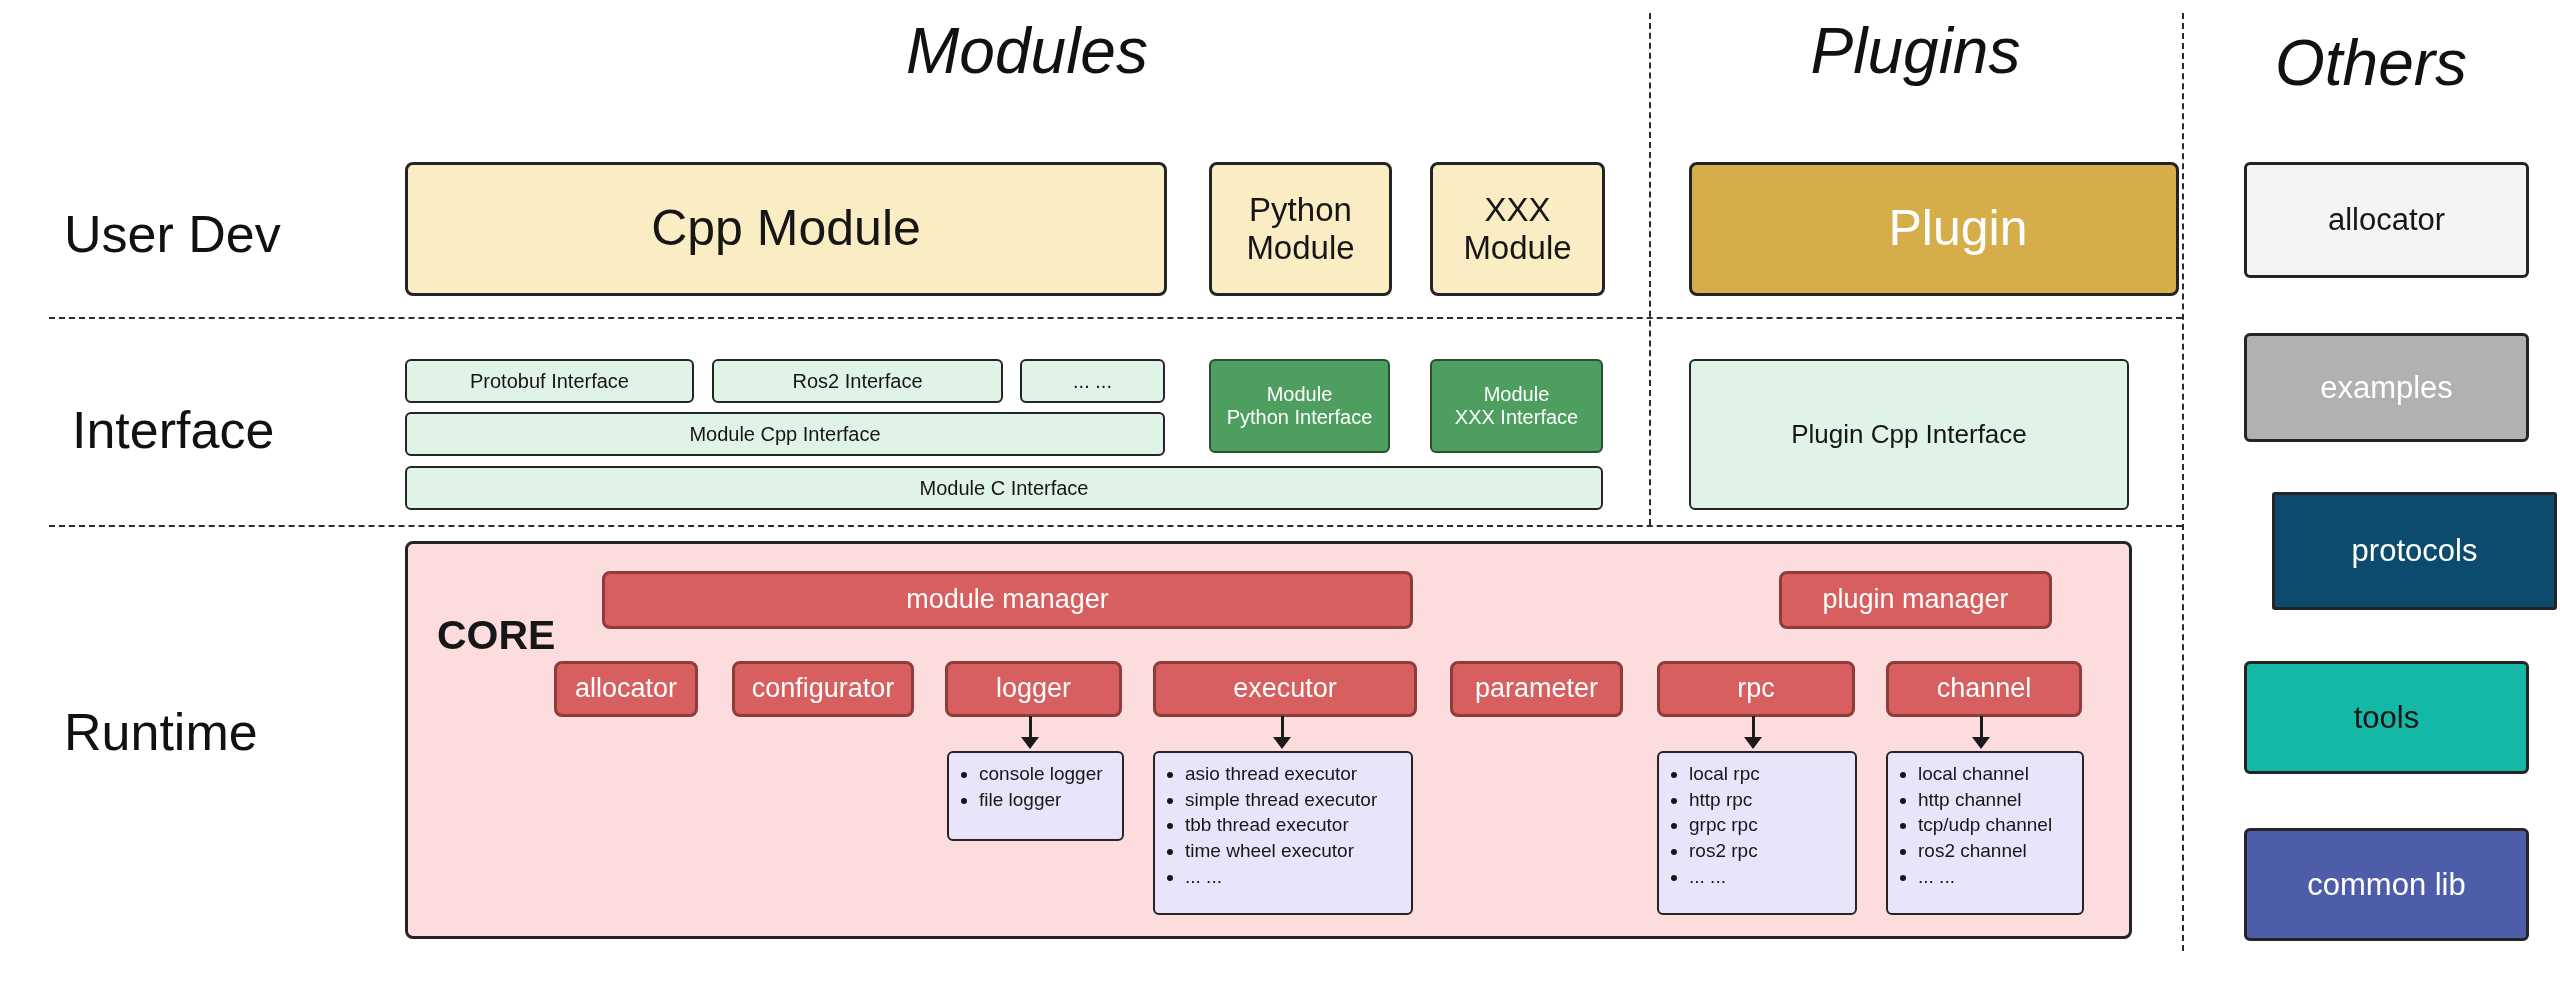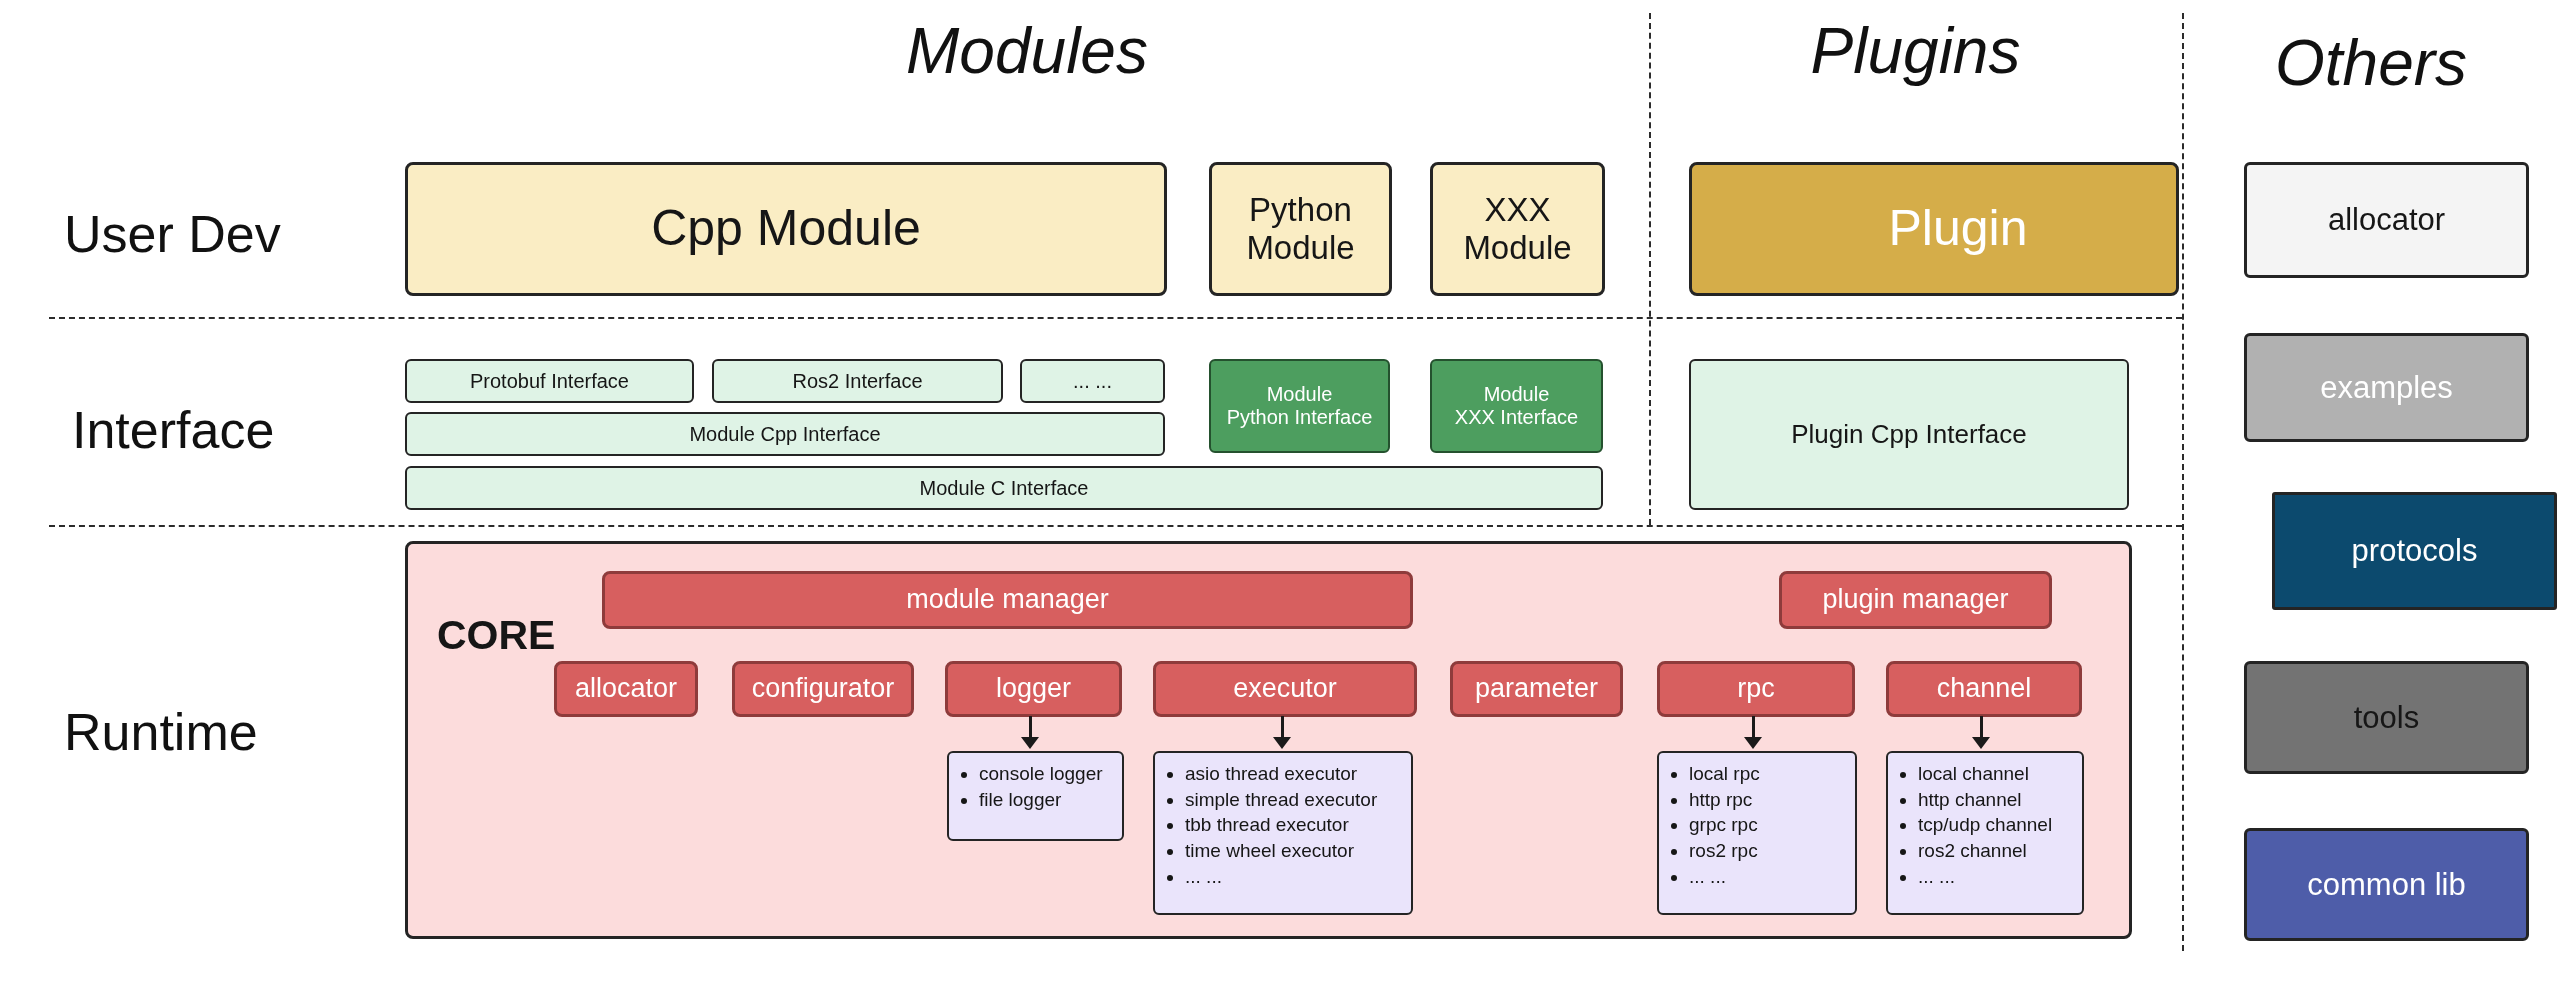--- a/index.html
+++ b/index.html
@@ -42,21 +42,21 @@
   }
   .yellow   { background: #faedc4; }
   .gold     { background: #d5ad49; color: #ffffff; padding-left: 48px; }
   .greenlt  { background: #dff3e6; border-width: 2px; border-radius: 6px; }
   .greendk  { background: #4d9e5f; border-color: #24512e; color: #ffffff; border-width: 2px; border-radius: 6px; }
   .pink     { background: #fcdcdc; }
   .red      { background: #d75f5f; border-color: #8e3b3b; color: #ffffff; border-radius: 8px; }
   .graylt   { background: #f4f4f4; border-radius: 6px; }
   .graymd   { background: #b1b1b1; color: #ffffff; border-radius: 6px; }
   .graydk   { background: #0c4a6e; color: #ffffff; border-radius: 3px; margin-left: 28px; }
-  .lavender { background: #737373; border-radius: 6px; }
+  .lavender { background: #14b8a6; border-radius: 6px; }
   .indigo   { background: #4e5da9; color: #ffffff; border-radius: 6px; }
   .core-label {
     position: absolute;
     font-size: 41px;
     font-weight: bold;
     color: #161616;
     text-align: center;
   }
   .detail {
     position: absolute;

